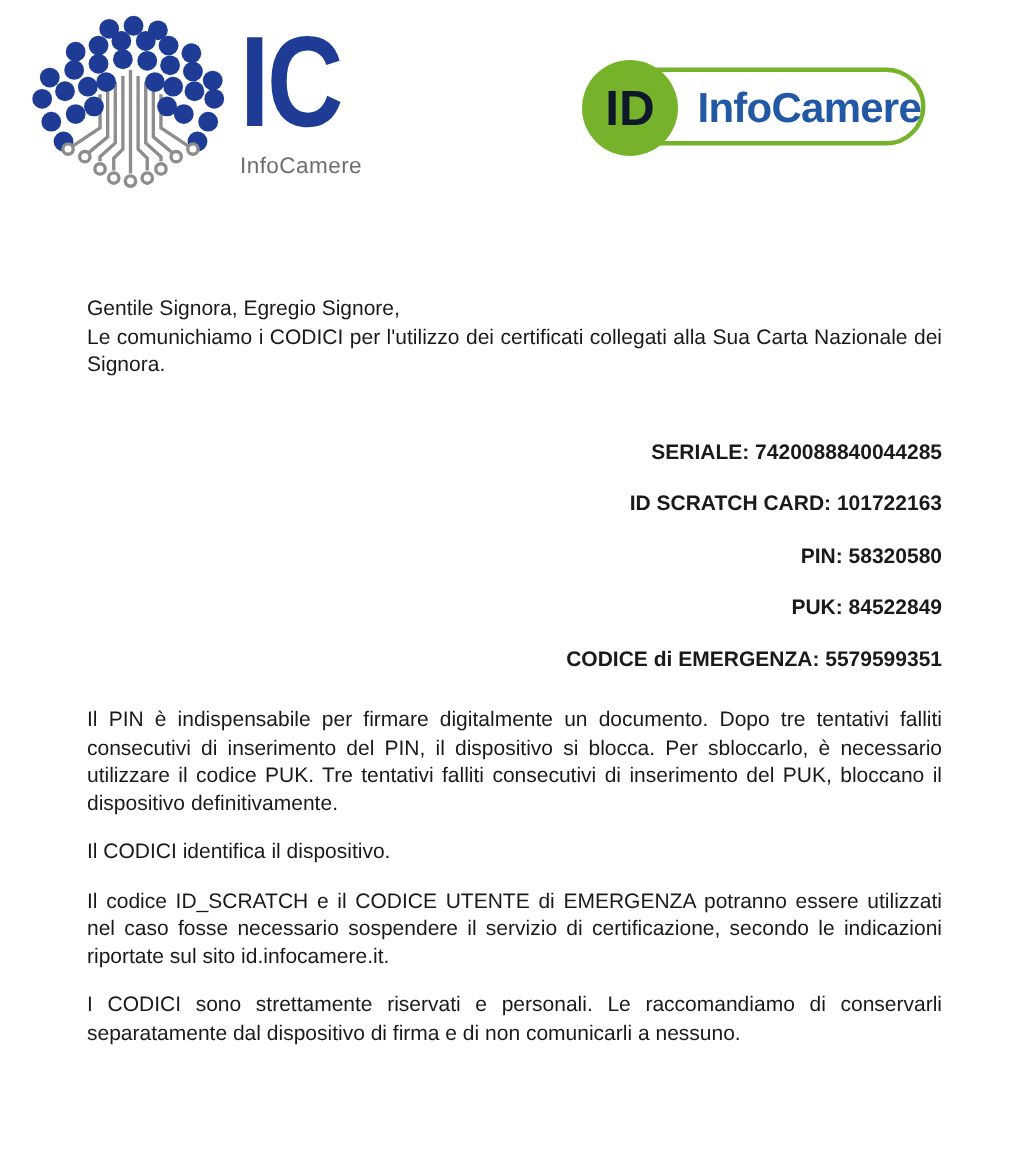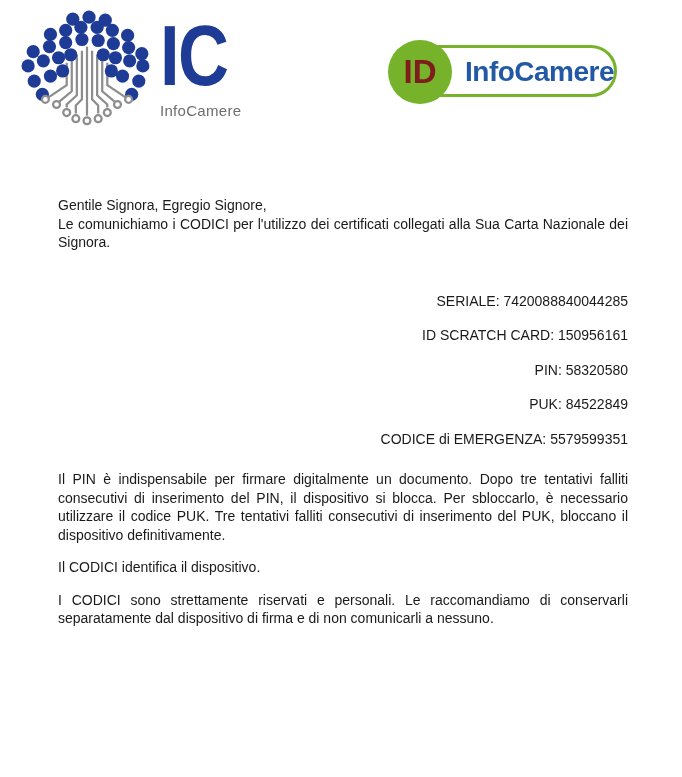--- a/index.html
+++ b/index.html
@@ -30,41 +30,41 @@
 
   
   .logo-right { position:absolute; left:388px; top:40px; width:229px; height:64px; }
   .pill-border {
     position:absolute; left:10px; right:0; top:5px; height:52px;
     border:3px solid var(--green,#76b32b); border-radius:29px;
     box-sizing:border-box; background:#ffffff;
   }
   .id-badge {
     position:absolute; left:0; top:0; width:64px; height:64px; border-radius:50%;
-    background:var(--green,#76b32b); color:#7f1d1d;
+    background:var(--green,#76b32b); color:#0f172a;
     display:flex; align-items:center; justify-content:center;
     font-size:33px; font-weight:700;
   }
   .pill-label {
     position:absolute; left:77px; top:0; height:64px;
     display:flex; align-items:center;
     font-size:28px; font-weight:700; letter-spacing:-.5px;
     color:var(--pill-blue,#2358a5);
   }
 
   
   .content {
     position:absolute; left:58px; right:54px; top:196px;
     font-size:14px; line-height:18.5px;
   }
   .content p { margin:0; }
   .greeting { margin-bottom:14px; }
   .intro { text-align:justify; }
   .codes { margin-top:40px; text-align:right; }
-  .code-line { line-height:18.5px; margin-bottom:16px; }
+  .code-line { line-height:18.5px; margin-bottom:16px;font-weight:bold; }
   .code-line:last-child { margin-bottom:0; }
   .paragraphs p { text-align:justify; margin-top:14px; }
   .paragraphs p.first { margin-top:22px; }
 </style>
 </head>
 <body>
 
 <div class="page" style="--page-bg: #ffffff; --text-black: #1a1a1a; --ic-blue: #1e3c96; --logo-gray: #8d8d8d; --subtitle-gray: #6e6e6e; --green: #76b32b; --pill-blue: #2358a5;">
 
   <div class="logo-left">
@@ -138,26 +138,27 @@
     <div class="id-badge">ID</div>
     <div class="pill-label">InfoCamere</div>
   </div>
 
   <div class="content">
     <p class="greeting">Gentile Signora, Egregio Signore,</p>
     <p class="intro">Le comunichiamo i CODICI per l'utilizzo dei certificati collegati alla Sua Carta Nazionale dei Signora.</p>
 
     <div class="codes">
       <div class="code-line">SERIALE: 7420088840044285</div>
-      <div class="code-line">ID SCRATCH CARD: 150956161</div>
+      <div class="code-line">ID SCRATCH CARD: 101722163</div>
       <div class="code-line">PIN: 58320580</div>
       <div class="code-line">PUK: 84522849</div>
       <div class="code-line">CODICE di EMERGENZA: 5579599351</div>
     </div>
 
     <div class="paragraphs">
       <p class="first">Il PIN è indispensabile per firmare digitalmente un documento. Dopo tre tentativi falliti consecutivi di inserimento del PIN, il dispositivo si blocca. Per sbloccarlo, è necessario utilizzare il codice PUK. Tre tentativi falliti consecutivi di inserimento del PUK, bloccano il dispositivo definitivamente.</p>
       <p>Il CODICI identifica il dispositivo.</p>
+      <p>Il codice ID_SCRATCH e il CODICE UTENTE di EMERGENZA potranno essere utilizzati nel caso fosse necessario sospendere il servizio di certificazione, secondo le indicazioni riportate sul sito id.infocamere.it.</p>
       <p>I CODICI sono strettamente riservati e personali. Le raccomandiamo di conservarli separatamente dal dispositivo di firma e di non comunicarli a nessuno.</p>
     </div>
   </div>
 
 </div>
 
 </body></html>

